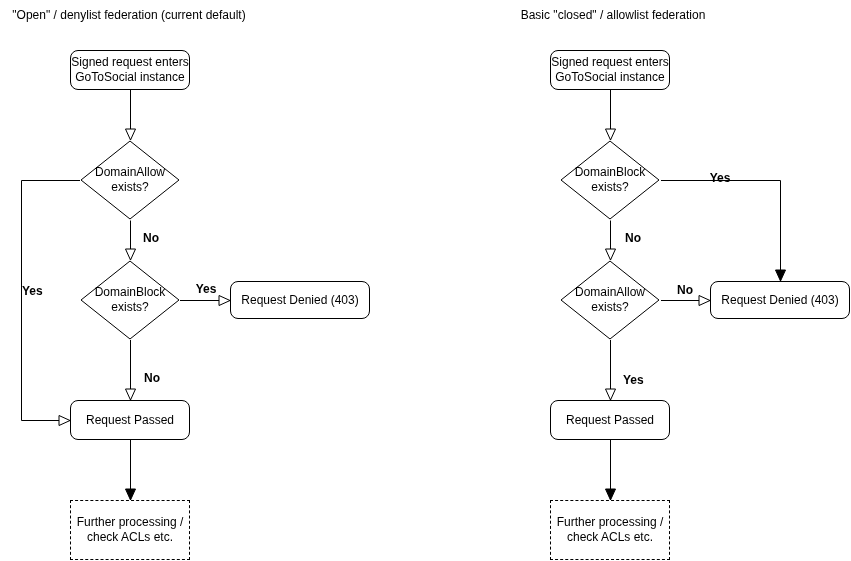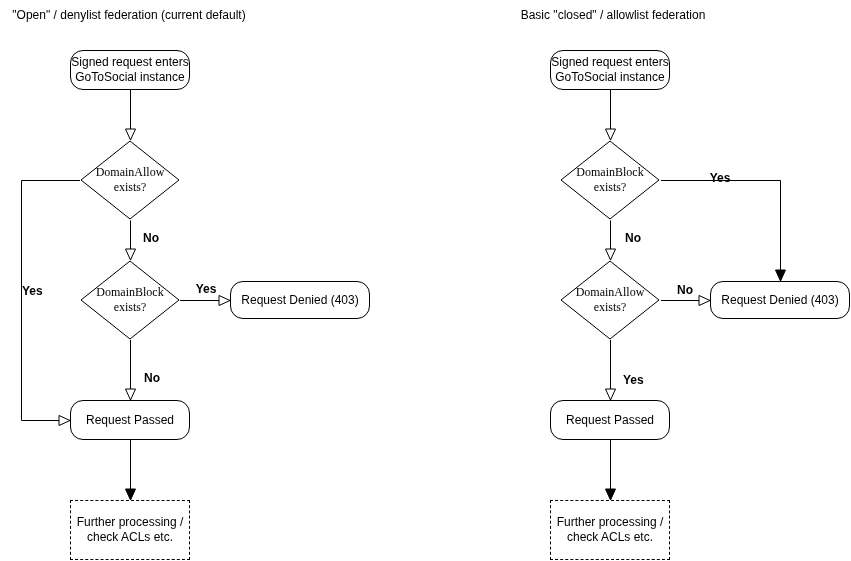--- a/index.html
+++ b/index.html
@@ -27,28 +27,28 @@
     display: flex;
     align-items: center;
     justify-content: center;
     text-align: center;
     line-height: 15px;
     white-space: pre-line;
   }
   .box {
     background: #ffffff;
     border: 1px solid #000000;
-    border-radius: 13px;
+    border-radius: 8px;
   }
   .dashed-box {
     background: #ffffff;
     border: 1px dashed #000000;
     border-radius: 0;
   }
-  .diamond { background: transparent; font-family: Liberation Serif, serif; }
+  .diamond { background: transparent; }
   .diamond svg { position: absolute; left: 0; top: 0; }
   .diamond-label { position: relative; z-index: 1; }
   .edge-label {
     position: absolute;
     transform: translate(-50%, -50%);
     white-space: nowrap;
     line-height: 13px;
     font-weight: bold;
   }
   .edge-label.anchor-left { transform: translate(0, -50%); }

